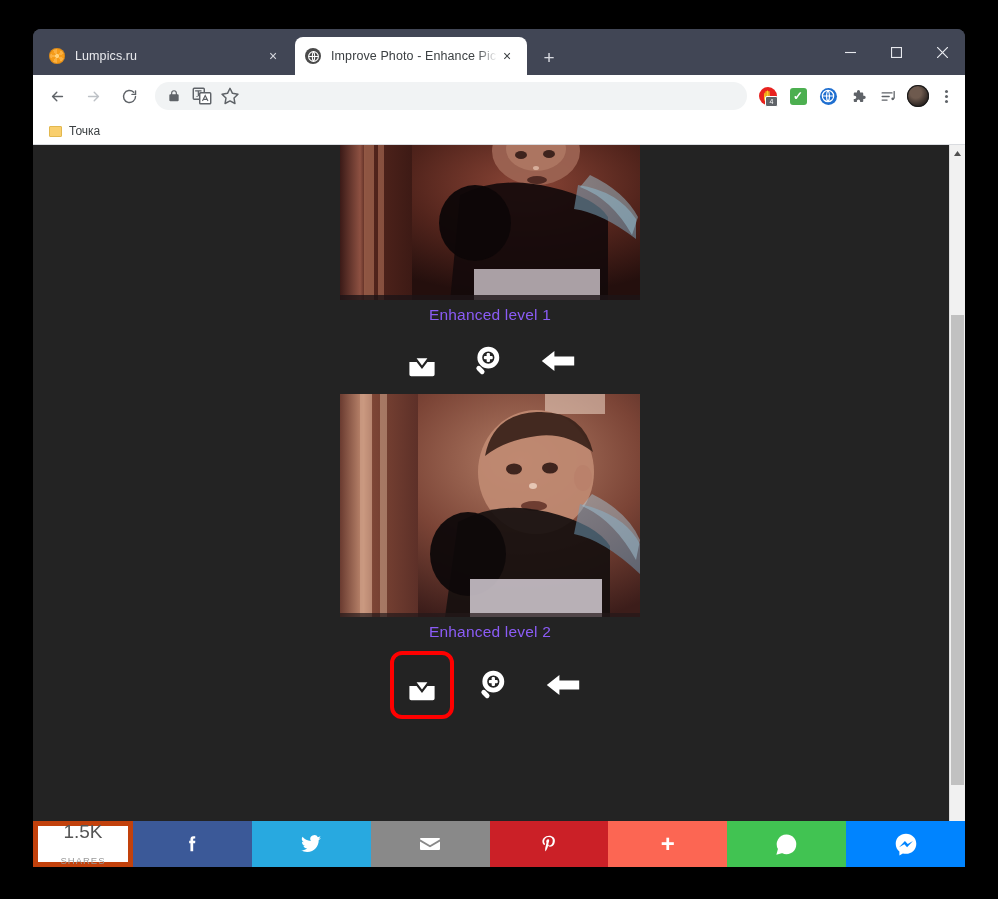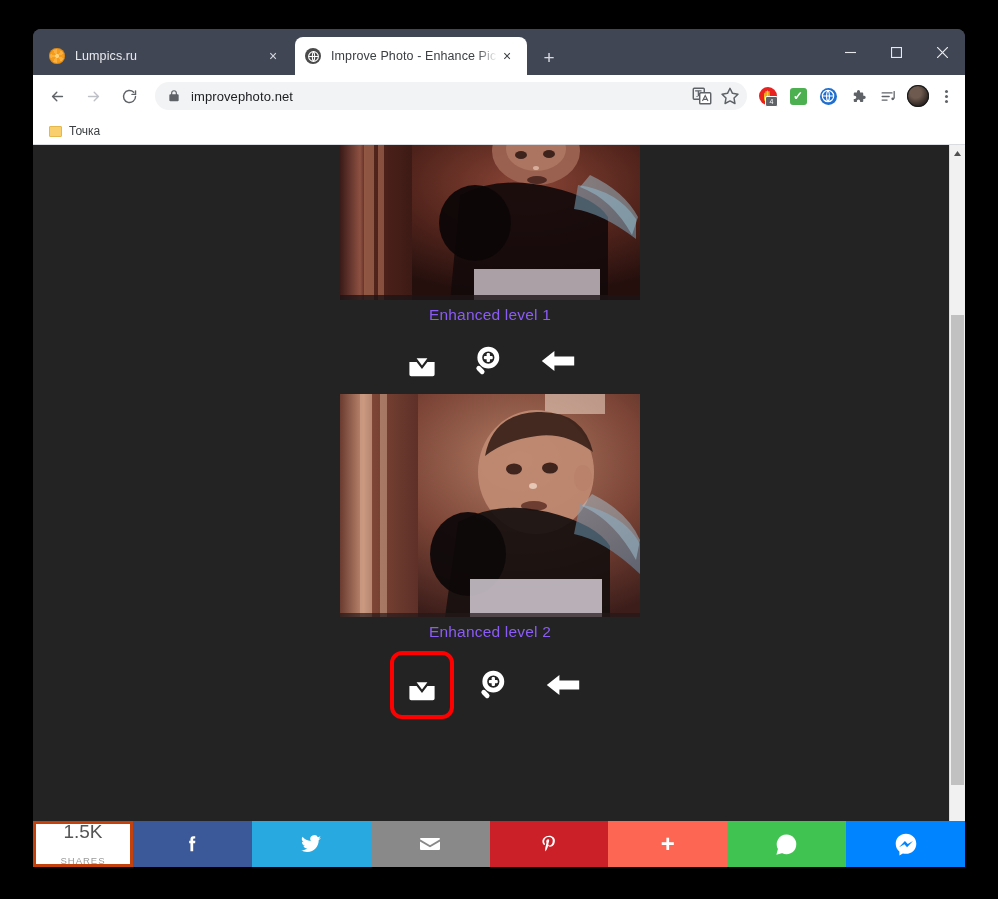--- a/index.html
+++ b/index.html
@@ -103,21 +103,21 @@
   #scrollbar{position:absolute;right:0;top:0;width:15px;height:722px;background:#f1f1f1;border-left:1px solid #dcdcdc;}
   .sb-arrow{width:15px;height:16px;display:flex;align-items:center;justify-content:center;}
   .sb-arrow svg{width:7px;height:5px;fill:#505050;}
   #sb-thumb{position:absolute;left:1px;width:13px;background:#c1c1c1;border-radius:0;}
 
   
   #sharebar{position:absolute;left:0;bottom:0;width:932px;height:46px;display:flex;}
   .share{flex:1;display:flex;align-items:center;justify-content:center;color:#fff;}
   .share svg{fill:#fff;}
   #share-count{width:100px;flex:0 0 100px;background:#fff;color:#5a5a5a;display:flex;flex-direction:column;
-               align-items:center;justify-content:center;border:3px solid #c2410c;box-sizing:border-box;}
+               align-items:center;justify-content:center;border:5px solid #c2410c;box-sizing:border-box;}
   #share-count .num{font-size:19px;line-height:20px;color:#555;}
   #share-count .lbl{font-size:9.5px;letter-spacing:1px;color:#9a9a9a;margin-top:13px;}
 </style>
 </head>
 <body>
 
 <div id="screen">
  <div id="browser">
 
   <div id="tabstrip">
@@ -177,21 +177,20 @@
             <path d="M20.5 4v5h-5"></path>
           </svg>
     </div>
 
     <div id="omnibox">
       <span id="lockicon">
         <svg viewBox="0 0 24 24" fill="currentColor">
           <path d="M17 9V7a5 5 0 0 0-10 0v2H5.8A1.8 1.8 0 0 0 4 10.8v8.4A1.8 1.8 0 0 0 5.8 21h12.4a1.8 1.8 0 0 0 1.8-1.8v-8.4A1.8 1.8 0 0 0 18.2 9H17zm-2 0H9V7a3 3 0 0 1 6 0v2z"></path>
             </svg>
       </span>
-      <span id="url" title="improvephoto.net">improvephoto.net</span>
       <span id="translate-icon">
         <svg viewBox="0 0 24 24" fill="none" stroke="currentColor" stroke-width="1.6">
           <rect x="2.5" y="3.5" width="12" height="12" rx="1"></rect>
           <rect x="9.5" y="8.5" width="12" height="12" rx="1" fill="#fff"></rect>
           <path d="M4.5 6.5h7M8 6.5v6M6 12.5c2-.6 3.4-2.2 3.8-4" stroke-width="1.3"></path>
           <path d="M12.5 17.5l3-6 3 6M13.6 15.6h3.9" stroke-width="1.3"></path>
             </svg>
       </span>
       <span id="star-icon">
         <svg viewBox="0 0 24 24" fill="none" stroke="currentColor" stroke-width="1.6" stroke-linejoin="round">

